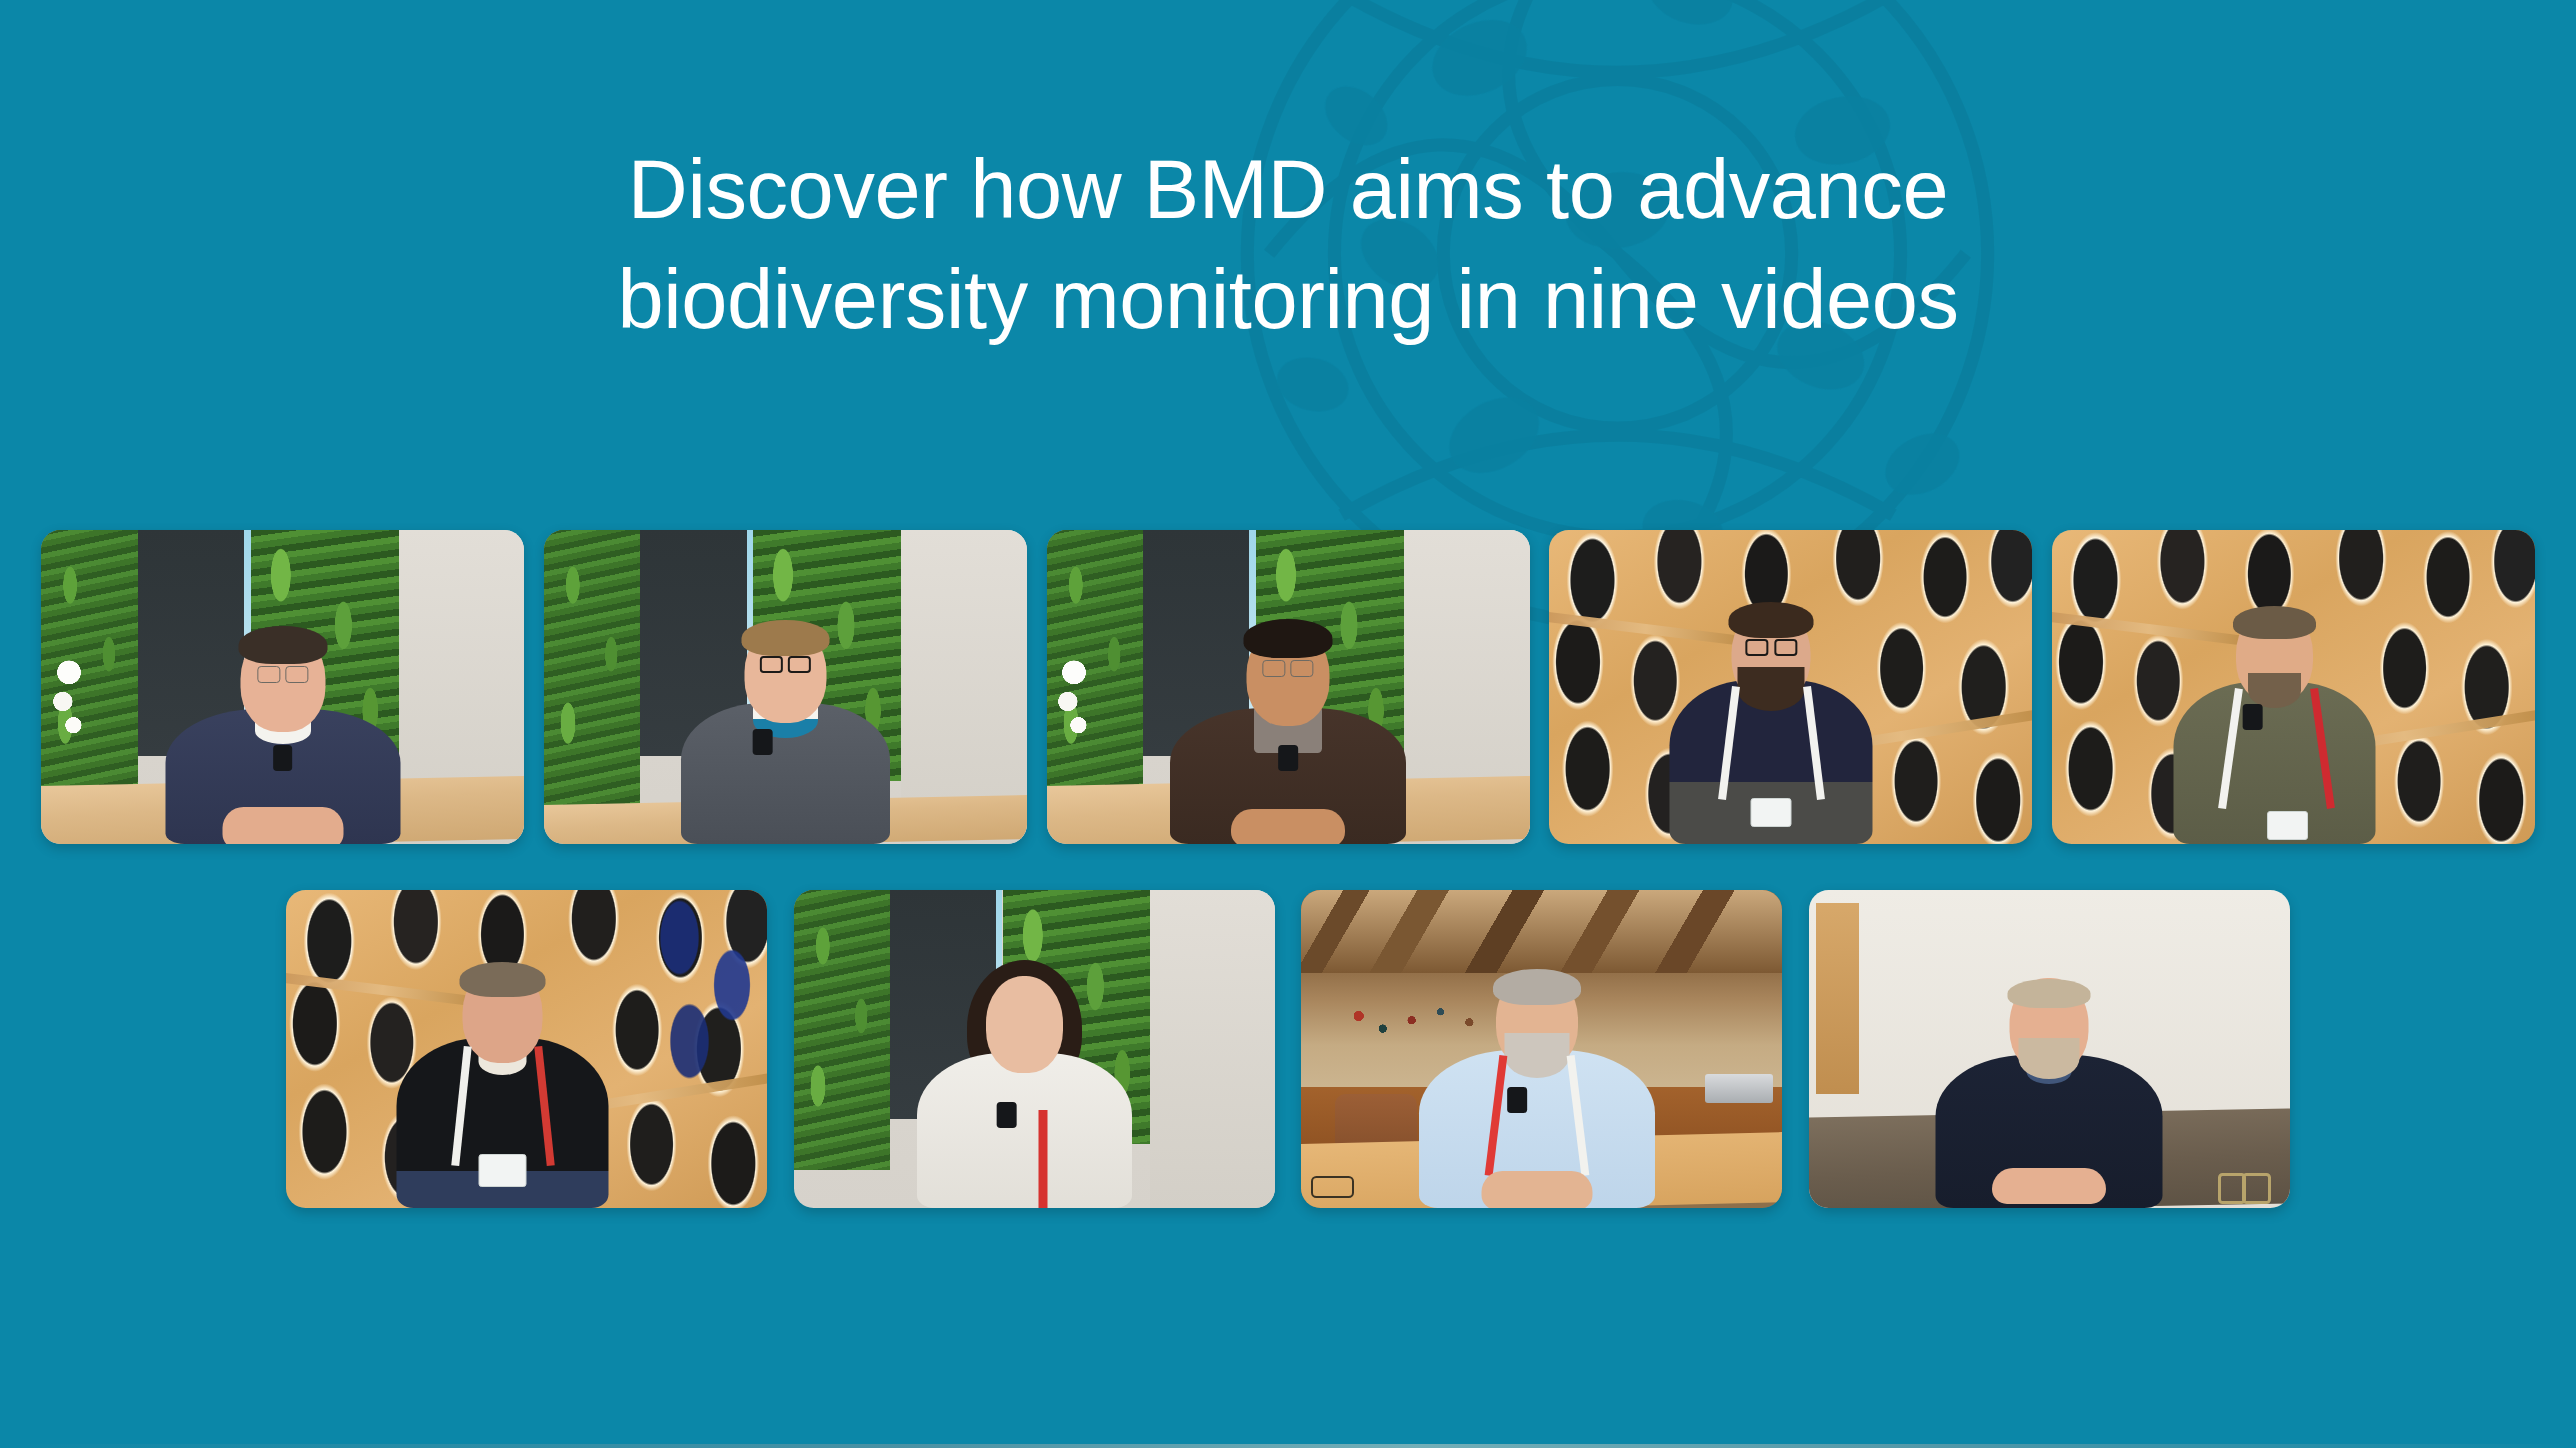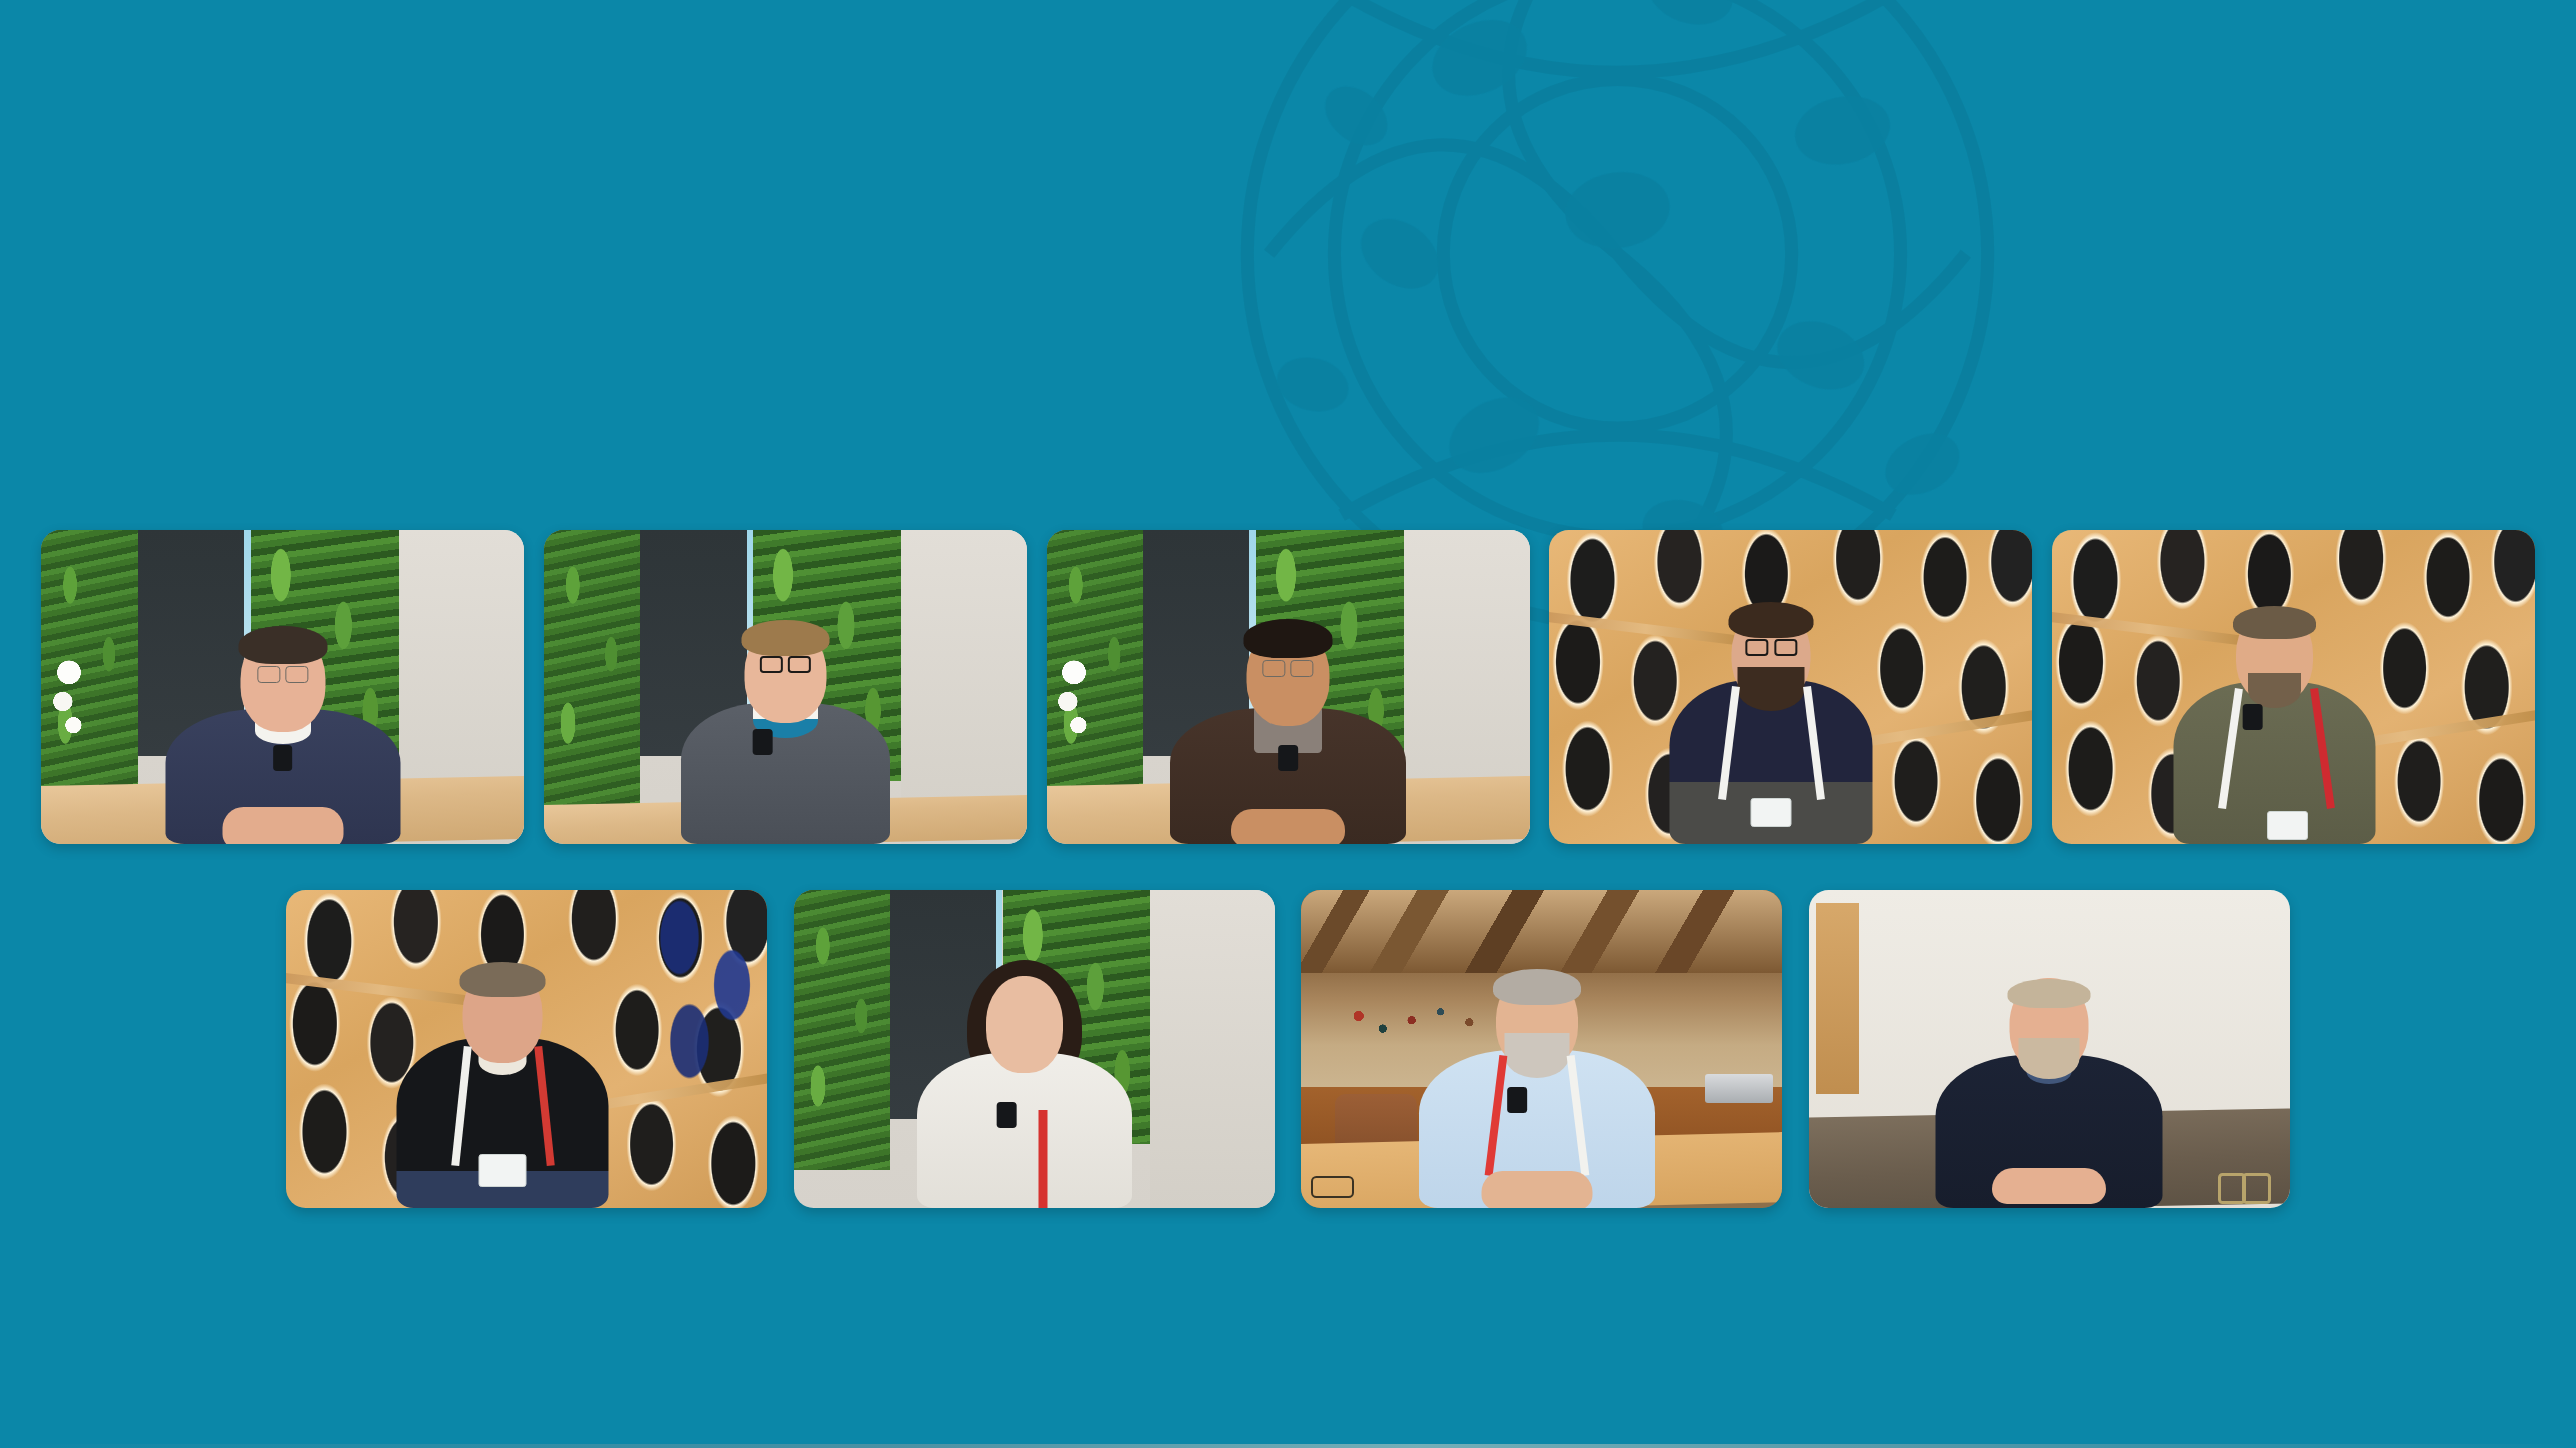--- a/index.html
+++ b/index.html
@@ -283,20 +283,22 @@
         <ellipse cx="215" cy="455" rx="33" ry="23" transform="rotate(-30 215 455)"></ellipse>
         <ellipse cx="345" cy="520" rx="28" ry="20" transform="rotate(12 345 520)"></ellipse>
         <ellipse cx="120" cy="235" rx="24" ry="17" transform="rotate(40 120 235)"></ellipse>
         <ellipse cx="500" cy="130" rx="26" ry="18" transform="rotate(-20 500 130)"></ellipse>
         <ellipse cx="90" cy="420" rx="25" ry="18" transform="rotate(15 90 420)"></ellipse>
         <ellipse cx="510" cy="475" rx="27" ry="19" transform="rotate(-28 510 475)"></ellipse>
       </g>
     </svg>
   </div>
 
+  <h1 id="title">Discover how BMD aims to advance
+biodiversity monitoring in nine videos</h1>
 
   <div class="row" id="row-1">
 
     <div class="thumb">
       <div class="scene scene-moss">
         <div class="moss-left"></div>
           <div class="moss-dark"></div>
         <div class="moss-strip"></div>
           <div class="moss-right"></div>
         <div class="moss-wall"></div>

